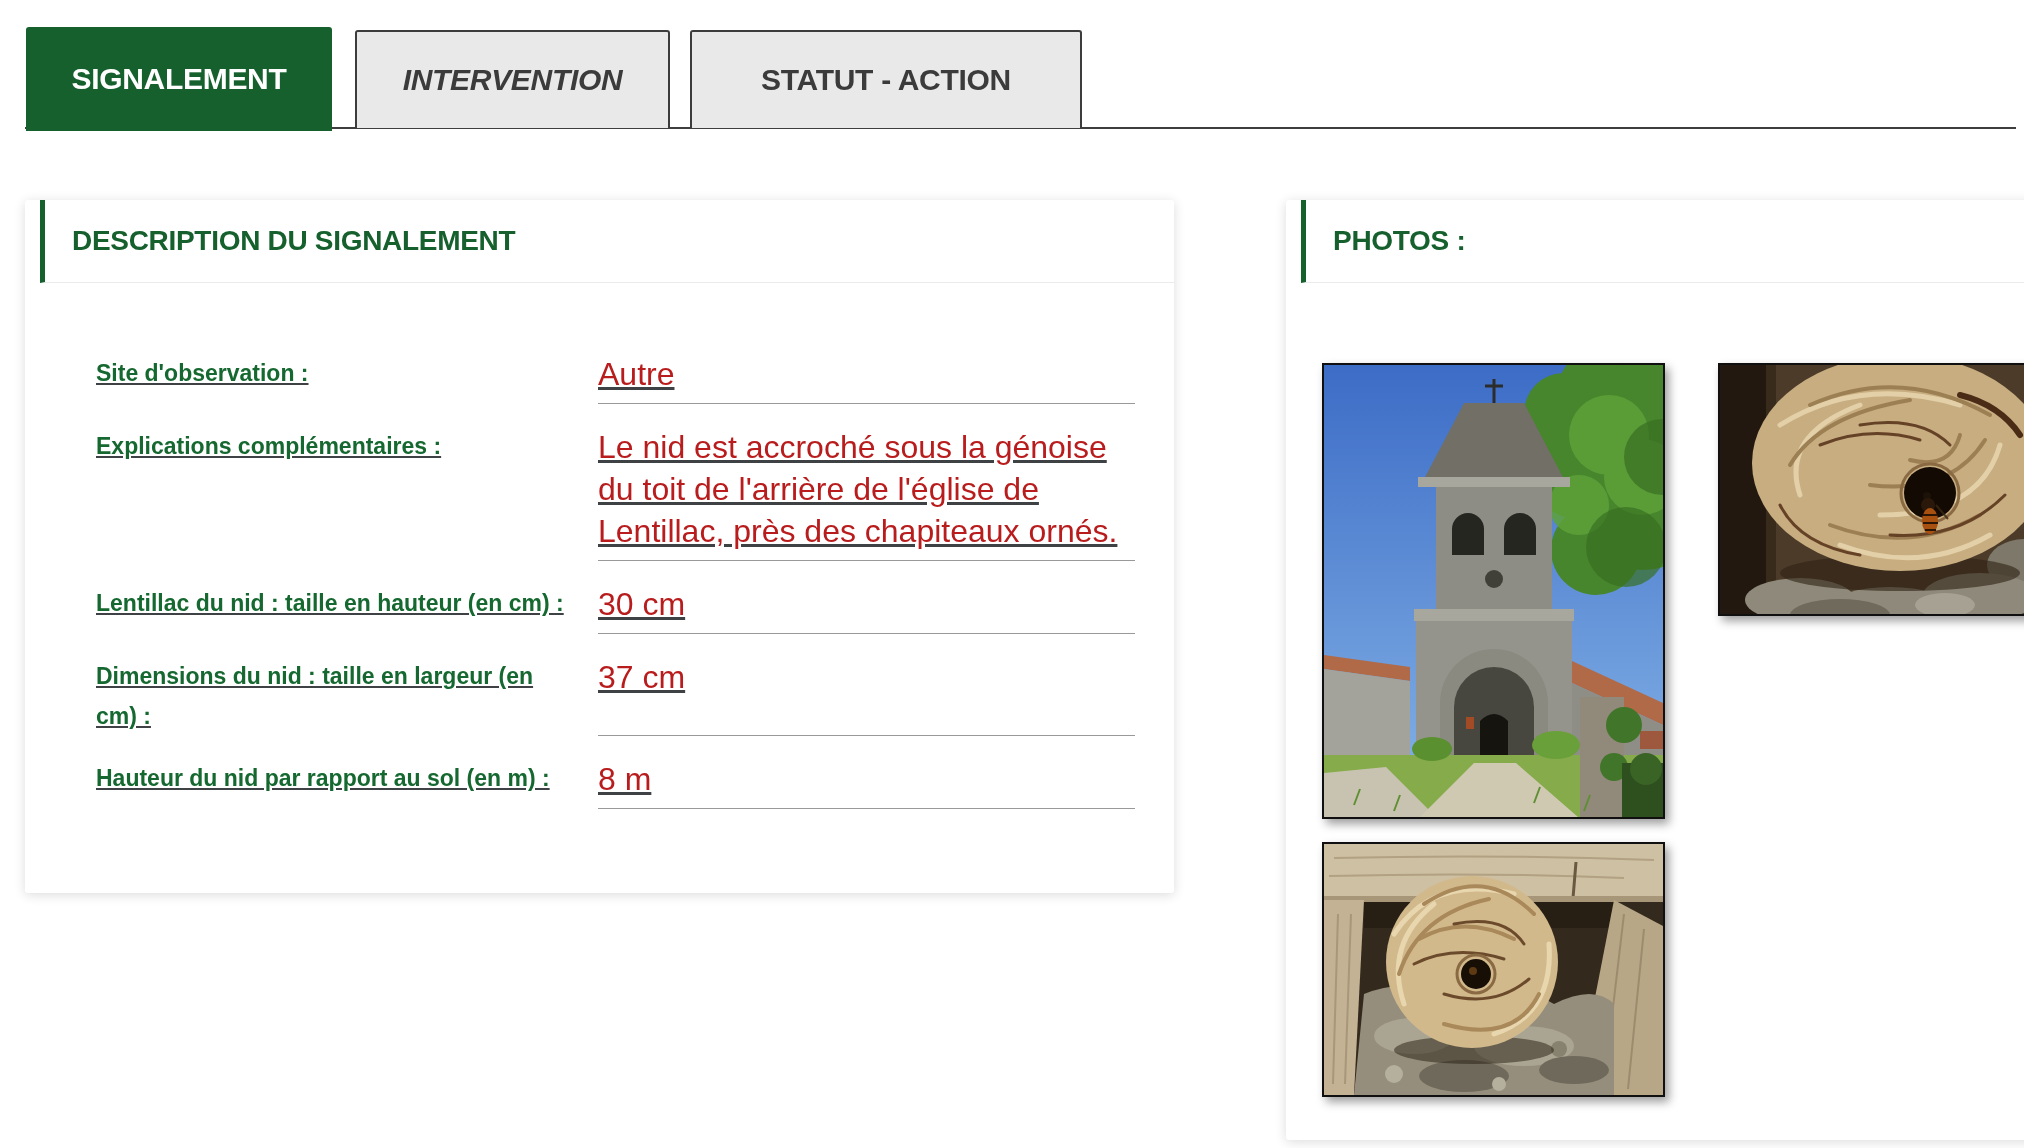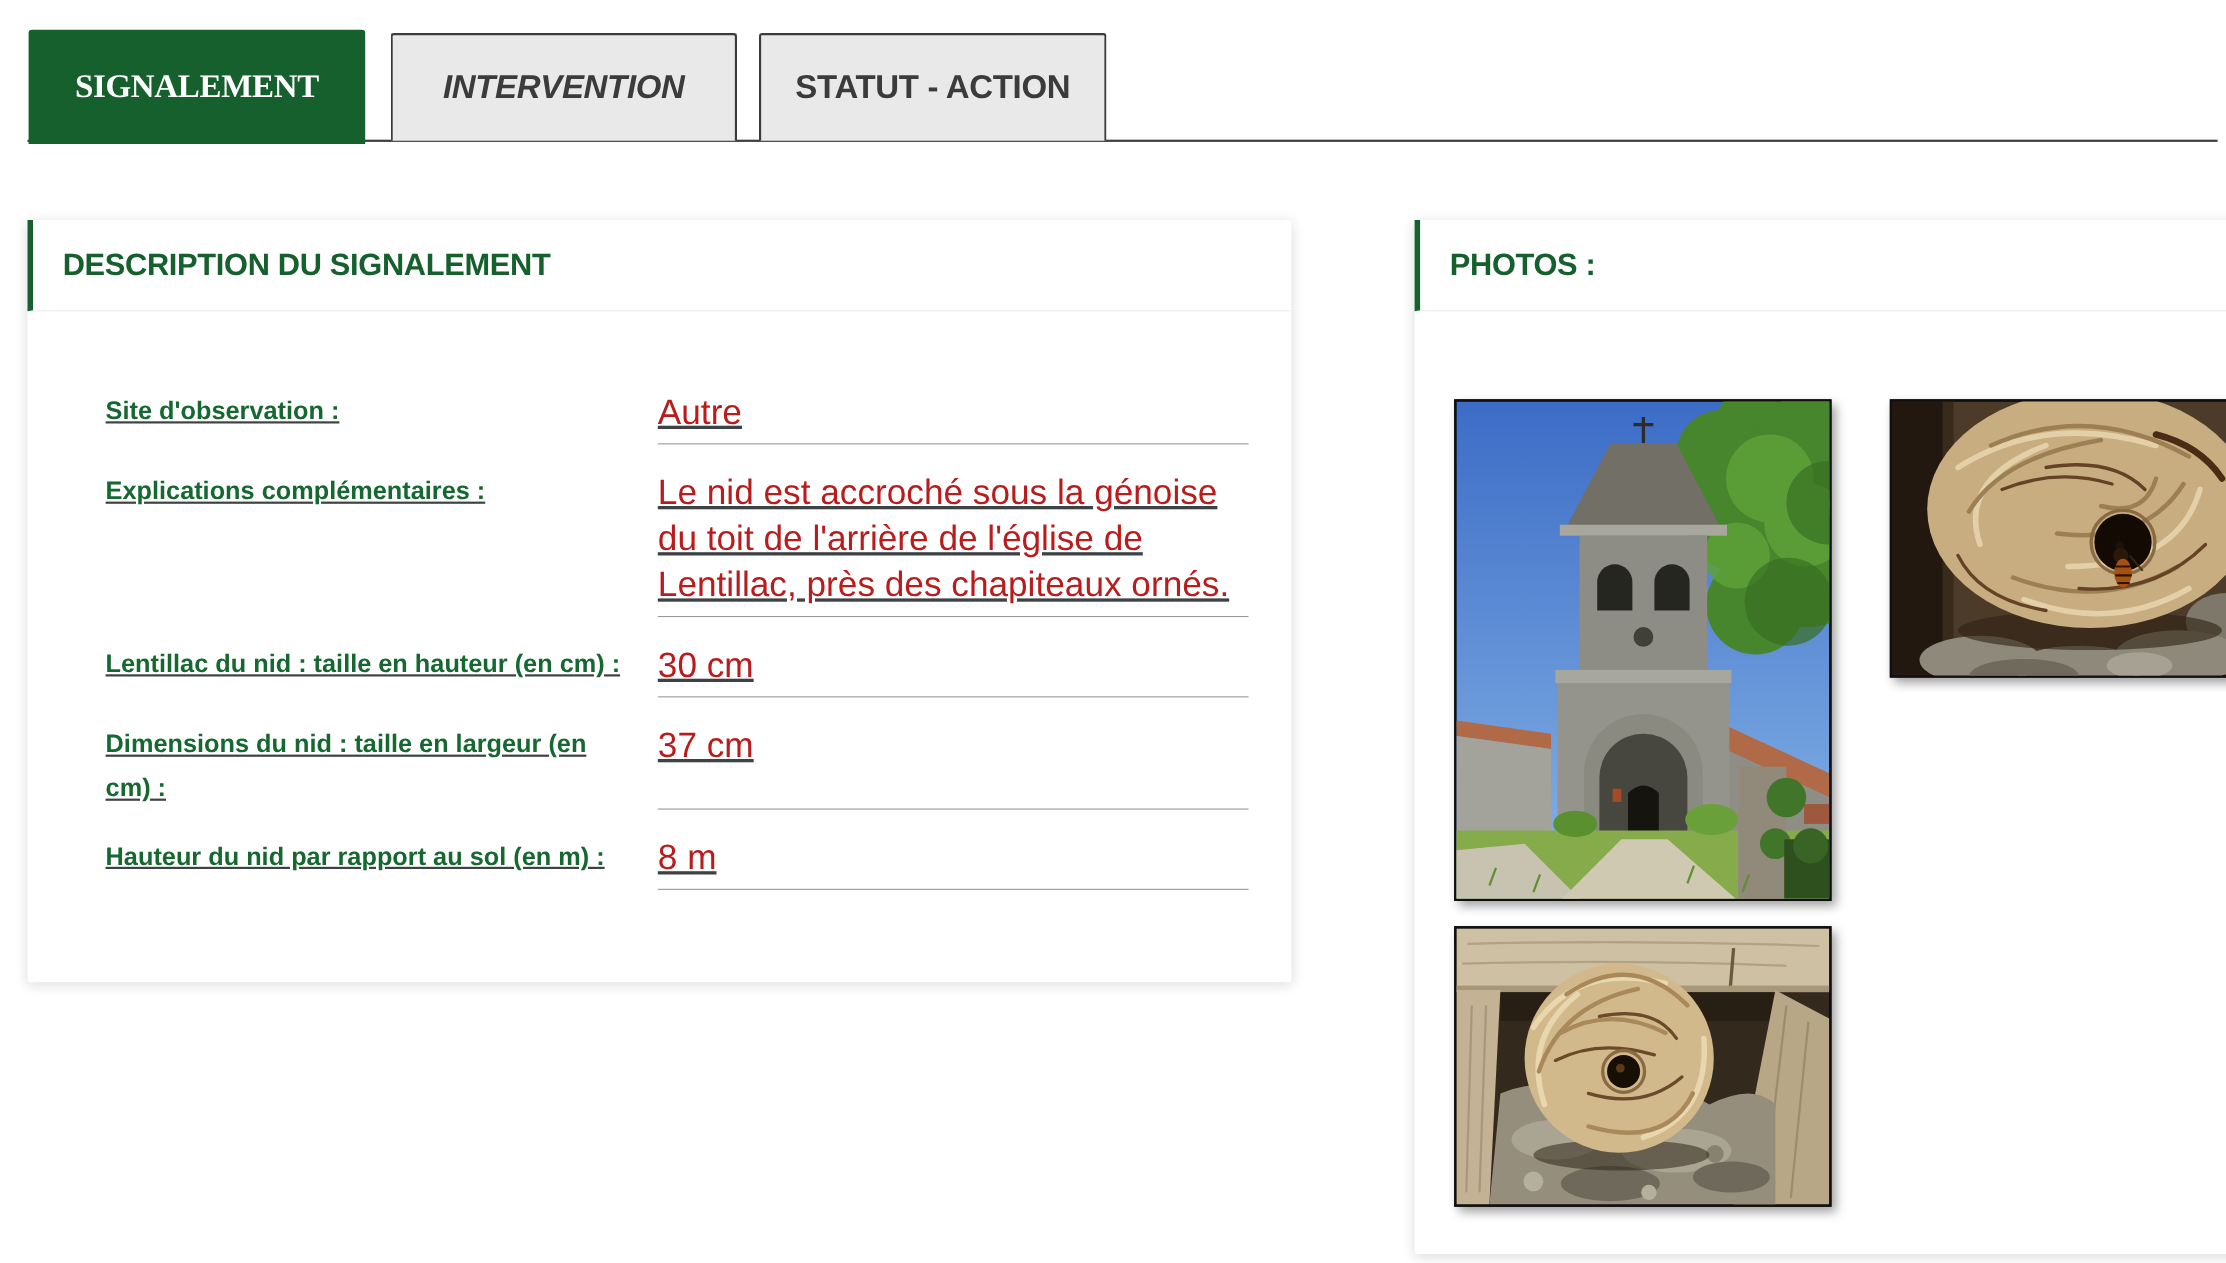--- a/index.html
+++ b/index.html
@@ -4,31 +4,31 @@
 <style>
   html,body{margin:0;padding:0;background:#ffffff;}
   body{width:2024px;height:1148px;position:relative;overflow:hidden;
        font-family:"Liberation Sans", sans-serif;color:#3f4245;}
 
   
   .tabbar{position:absolute;left:26px;top:0;display:flex;z-index:2;}
   .tab{box-sizing:border-box;display:flex;align-items:center;justify-content:center;
        font-weight:700;font-size:30px;letter-spacing:-0.3px;cursor:pointer;
        border-radius:3px 3px 0 0;}
-  .tab.active{margin-top:27px;height:104px;width:306px;background:#15602d;color:#ffffff;border:none;font-family:Liberation Serif, serif;}
+  .tab.active{margin-top:27px;height:104px;width:306px;background:#15602d;color:#ffffff;border:none;}
   .tab.inactive{margin-top:30px;height:98px;background:#e9e9e9;color:#3b3b3b;border:2px solid #3c3c3c;border-bottom:none;}
   .tab.t2{width:315px;margin-left:23px;font-style:italic;}
-  .tab.t3{width:316px;margin-left:20px;}
+  .tab.t3{width:392px;margin-left:20px;}
   .tabline{position:absolute;left:25px;right:8px;top:127px;height:2px;background:#3e3e3e;z-index:1;}
 
   
   .card{position:absolute;background:#ffffff;border-radius:3px;
         box-shadow:0 2px 12px rgba(0,0,0,0.14);}
   .card-head{box-sizing:border-box;height:83px;display:flex;align-items:center;
-             border-left:5px solid #15602d;border-bottom:1px solid #ebebeb;padding-left:27px;}
+             border-left:5px solid #15602d;border-bottom:1px solid #ebebeb;padding-left:27px;margin-left:15px;}
   .card-title{font-size:28px;font-weight:700;color:#15602d;letter-spacing:-0.3px;}
 
   .desc-card{left:25px;top:200px;width:1149px;height:693px;}
   .desc-body{box-sizing:border-box;padding:70px 40px 30px 71px;text-decoration:underline;}
   .field-row{display:grid;grid-template-columns:502px 537px;margin-bottom:22px;}
   .field-label{color:#15682f;font-weight:700;font-size:23px;line-height:40px;padding-right:34px;box-sizing:border-box;}
   .field-value{font-size:32px;line-height:42px;color:#b91c1c;border-bottom:1px solid #999999;
                padding-bottom:8px;align-self:stretch;}
 
   .photos-card{left:1286px;top:200px;width:775px;height:940px;}

